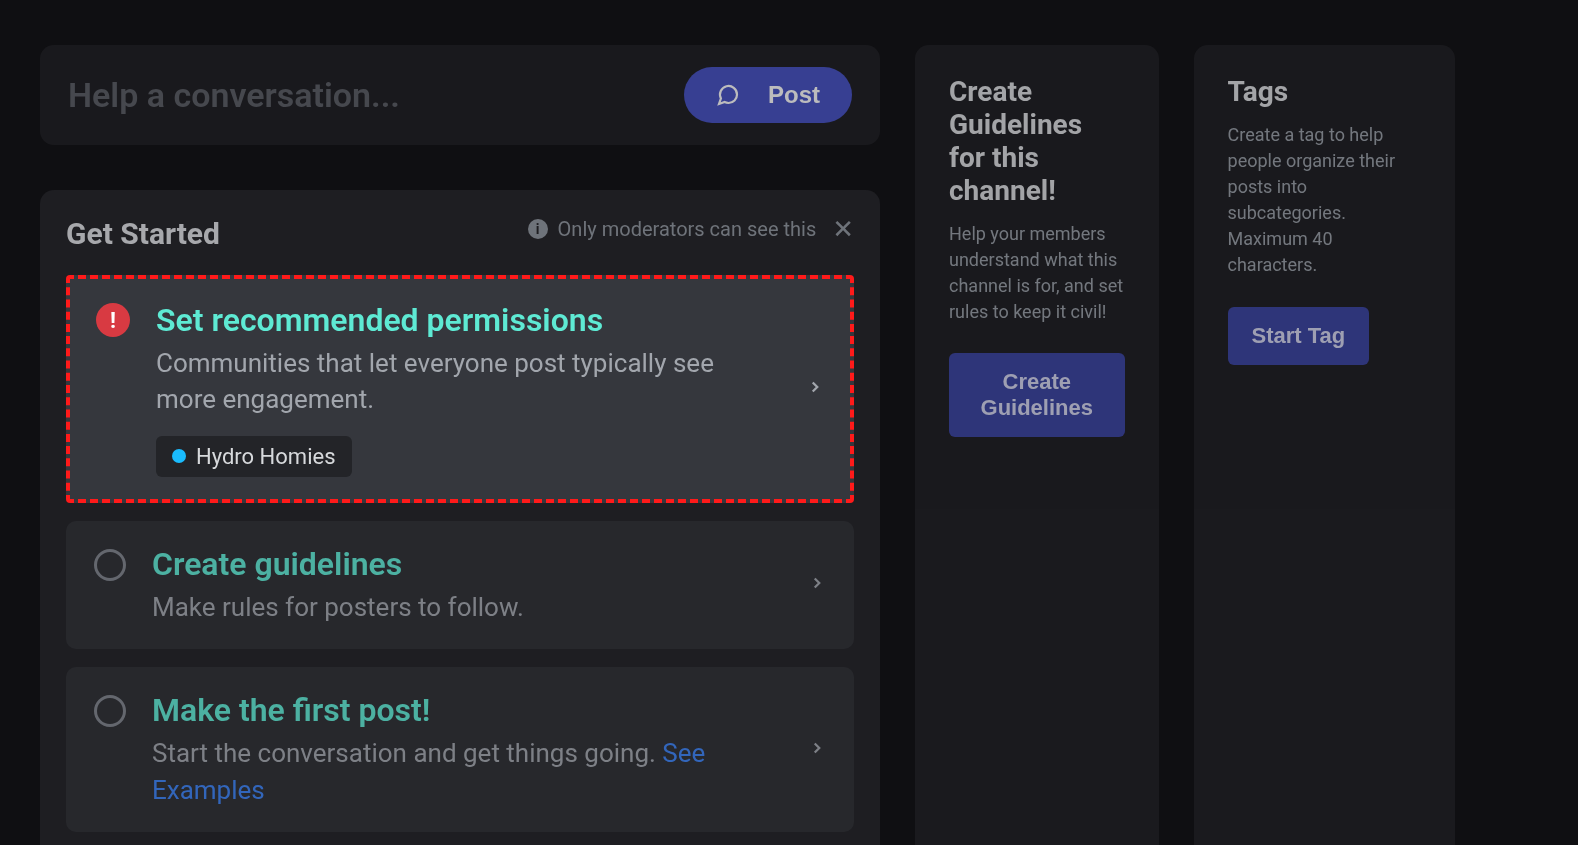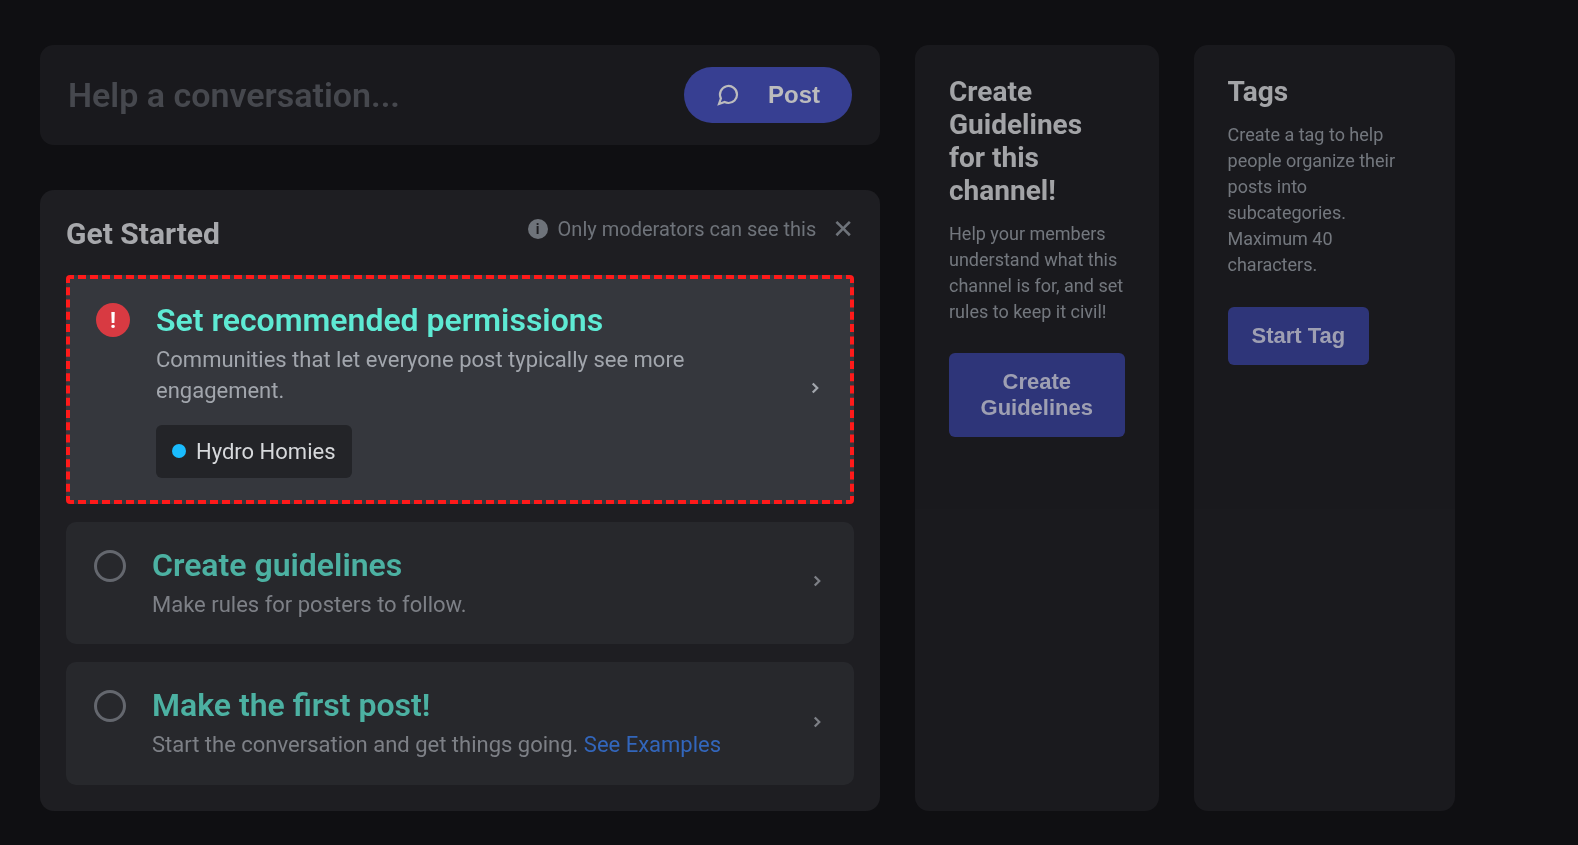--- a/index.html
+++ b/index.html
@@ -133,32 +133,32 @@
       font-size: 22px;
     }
     .gs-body { flex: 1; min-width: 0; }
     .gs-item-title {
       font-size: 32px;
       font-weight: 600;
       color: #5eead4;
       margin-bottom: 6px;
     }
     .gs-item-desc {
-      font-size: 22px;
+      font-size: 26px;
       color: #a2a6ad;
       line-height: 1.4;
     }
     .gs-item-desc .link { color: #3b82f6; cursor:pointer; }
     .gs-chip {
       display: inline-flex;
       align-items: center;
       gap: 10px;
       background: #232428;
       border-radius: 6px;
-      padding: 14px 16px;
+      padding: 8px 16px;
       margin-top: 18px;
     }
     .chip-dot {
       width: 14px; height: 14px; border-radius: 50%;
       background: #1abcfe;
     }
     .chip-text {
       color: #d7d9dc;
       font-size: 22px;
     }

